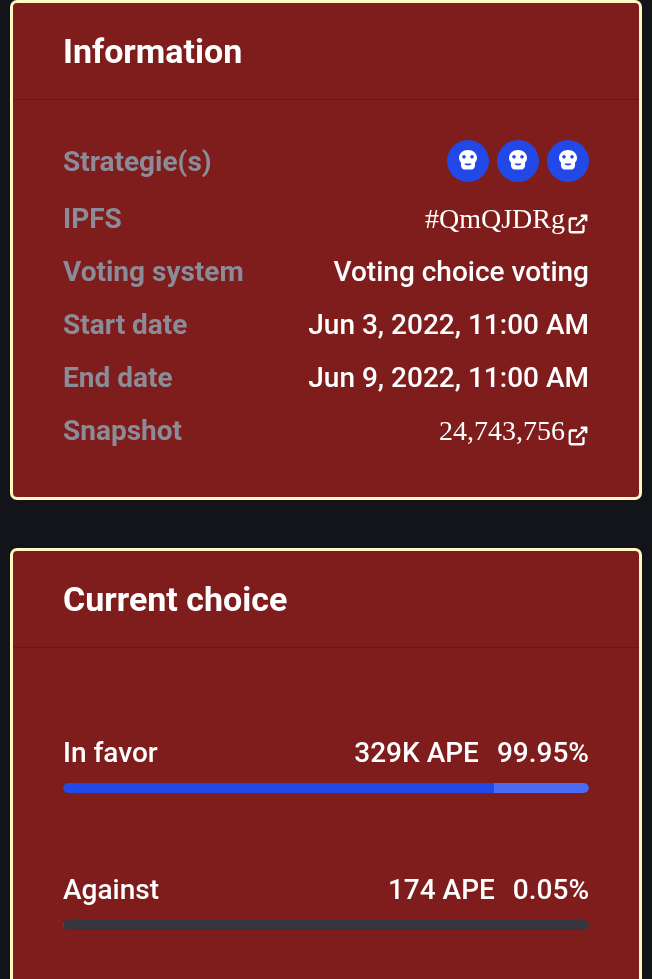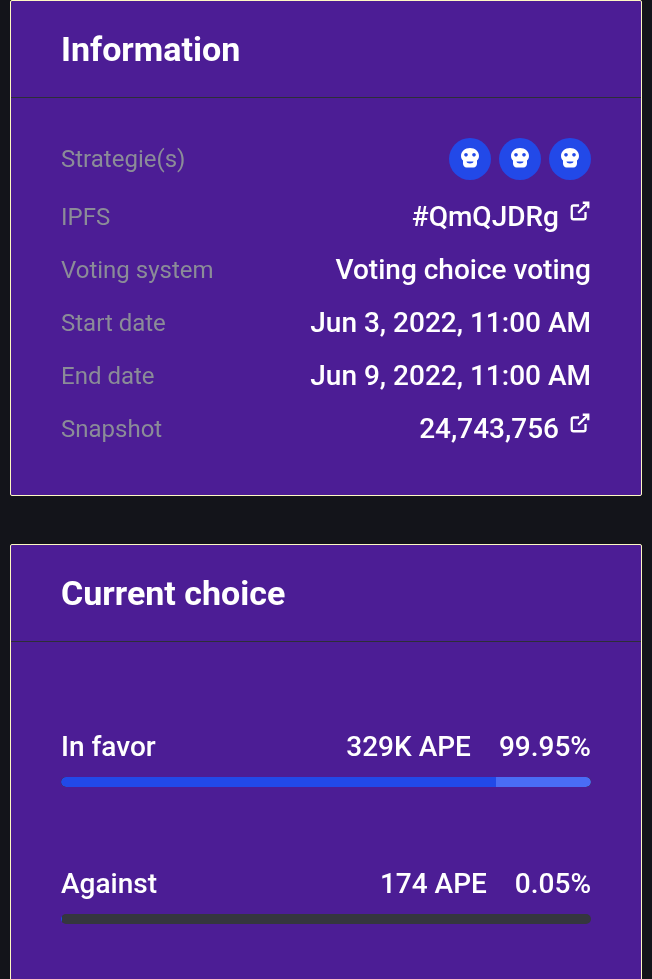--- a/index.html
+++ b/index.html
@@ -10,23 +10,23 @@
     
     body {
       background: #13141a;
       font-family: -apple-system, BlinkMacSystemFont, "Segoe UI", Roboto, Helvetica, Arial, sans-serif;
       width: 652px;
       height: 979px;
       padding: 0 10px;
     }
     
     .card {
-      background: #4c1d95;
-      border: 1px solid #fef9c3;
-      border-radius: 2px;
+      background: #7f1d1d;
+      border: 3px solid #fef9c3;
+      border-radius: 7px;
       margin-bottom: 48px;
     }
     
     .card-header {
       padding: 28px 50px;
       border-bottom: 1px solid #2d2e37;
     }
     
     .card-title {
       color: #ffffff;
@@ -45,22 +45,22 @@
       margin-bottom: 20px;
     }
     
     .info-row:last-child {
       margin-bottom: 0;
       margin-top: 8px;
     }
     
     .info-label {
       color: #8b8c98;
-      font-size: 24px;
-      font-weight: 400;
+      font-size: 28px;
+      font-weight: 700;
       text-align: center;
     }
     
     .info-value {
       color: #ffffff;
       font-size: 28px;
       font-weight: 500;
       display: flex;
       align-items: center;
       gap: 10px;
@@ -105,21 +105,21 @@
     }
     
     .result-label {
       color: #ffffff;
       font-size: 28px;
       font-weight: 500;
     }
     
     .result-stats {
       display: flex;
-      gap: 28px;
+      gap: 18px;
       align-items: baseline;
     }
     
     .result-votes {
       color: #ffffff;
       font-size: 28px;
       font-weight: 500;
     }
     
     .result-percent {
@@ -146,22 +146,23 @@
       background: linear-gradient(to right, #2249e8 0%, #2249e8 82%, #4a6cf5 82%, #4a6cf5 100%);
     }
     
     .progress-fill.secondary {
       background: #2249e8;
     }
     
     .link-wrapper {
       cursor: pointer;
       display: flex;
-      align-items: flex-start;
-      gap: 10px;
+      align-items: flex-end;
+      gap: 2px;
+      font-family: Liberation Serif, serif;
     }
     
     .ape-svg {
       width: 32px;
       height: 32px;
     }
   </style>
 </head>
 <body>
 

